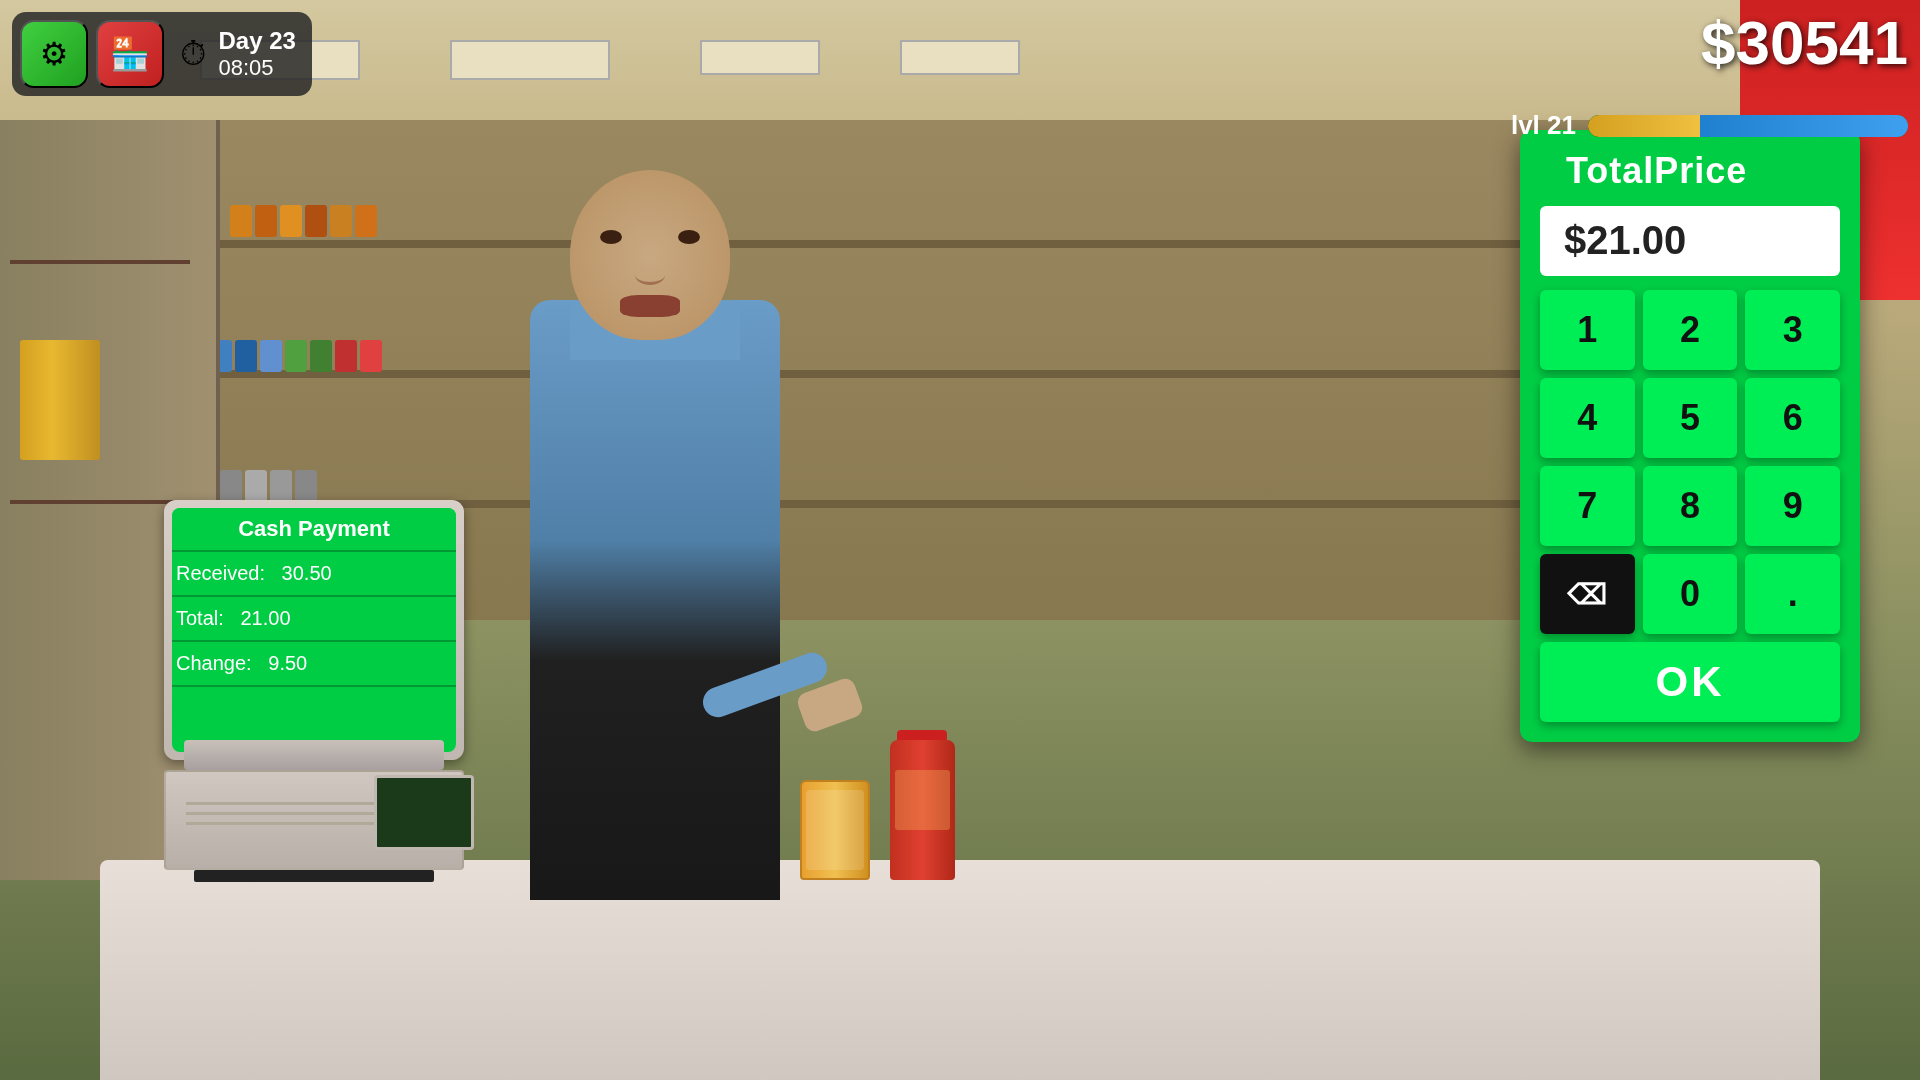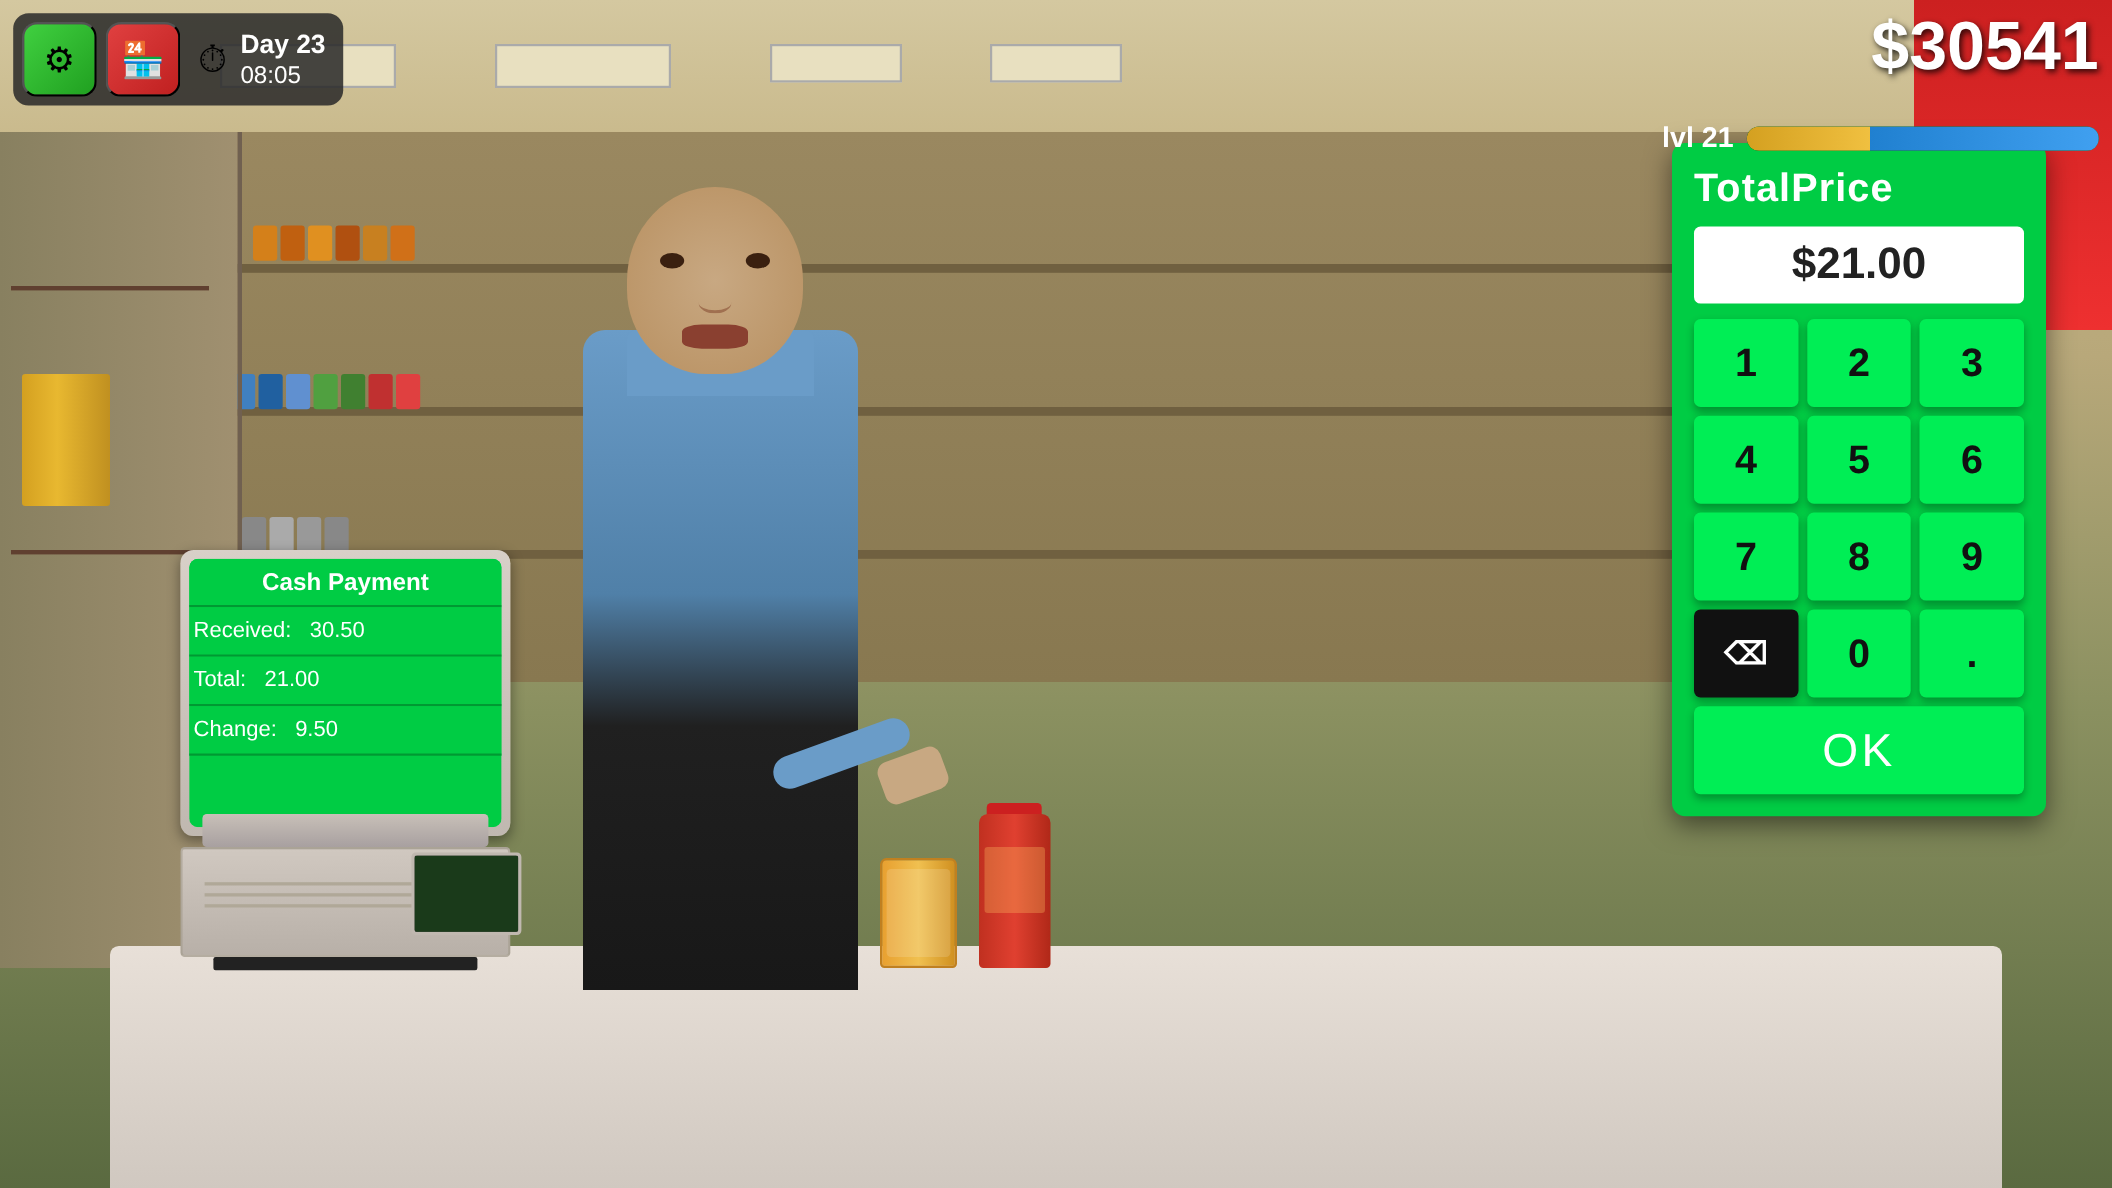--- a/index.html
+++ b/index.html
@@ -206,31 +206,32 @@
       padding: 20px;
       box-shadow: 0 8px 24px rgba(0,0,0,0.5);
     }
 
     .numpad-title {
       color: white;
       font-size: 36px;
       font-weight: bold;
       margin-bottom: 14px;
       letter-spacing: 1px;
+      margin-left: 26px;
     }
 
     .numpad-display {
       background: white;
       border-radius: 6px;
-      padding: 12px 0;
+      padding: 12px 24px;
       font-size: 40px;
       font-weight: bold;
       color: #222;
       margin-bottom: 14px;
-      text-align: center;
+      text-align: left;
       min-height: 70px;
     }
 
     .numpad-grid {
       display: grid;
       grid-template-columns: repeat(3, 1fr);
       gap: 8px;
       margin-bottom: 8px;
     }
 
@@ -266,21 +267,21 @@
       grid-template-columns: repeat(3, 1fr);
       gap: 8px;
       margin-bottom: 8px;
     }
 
     .numpad-ok {
       background: #00ee55;
       border: none;
       border-radius: 6px;
       font-size: 42px;
-      font-weight: normal;
+      font-weight: bold;
       color: white;
       height: 80px;
       width: 100%;
       cursor: pointer;
       box-shadow: 0 4px 8px rgba(0,0,0,0.3);
       letter-spacing: 3px;
     }
 
     
     .hud-topleft {

